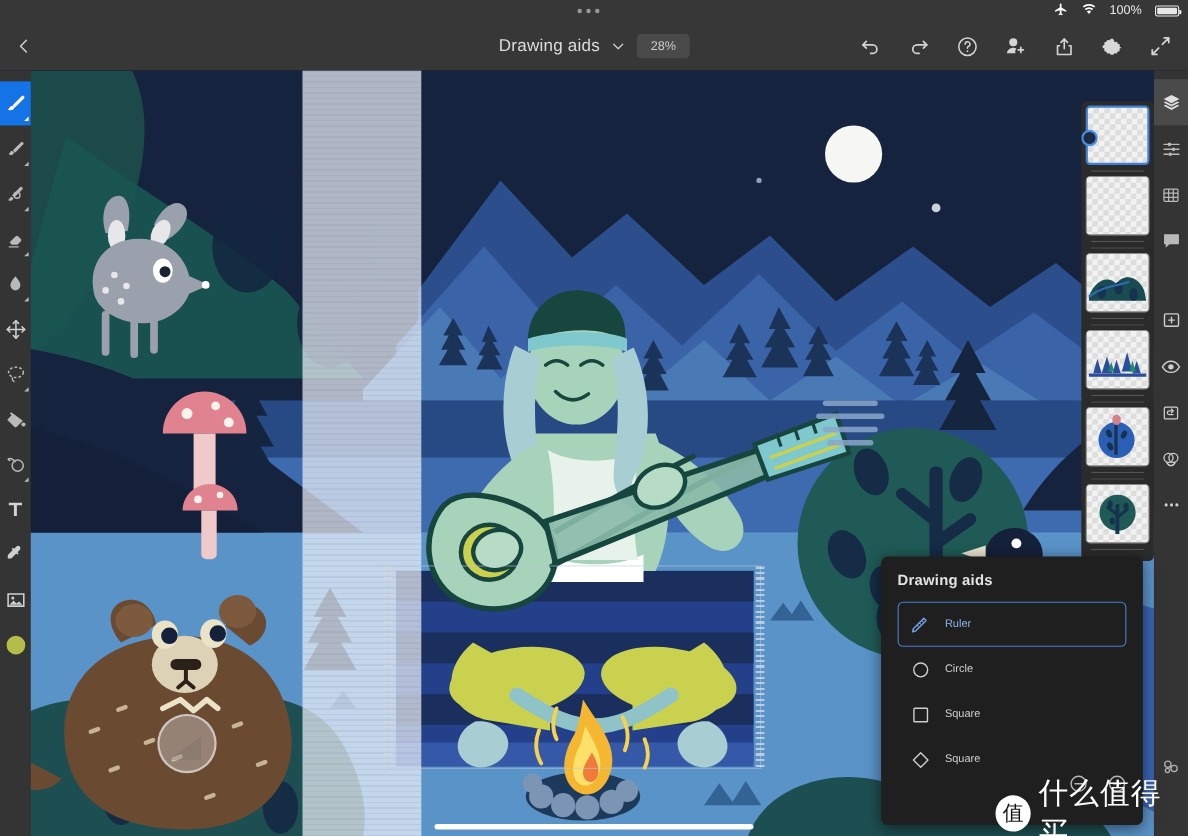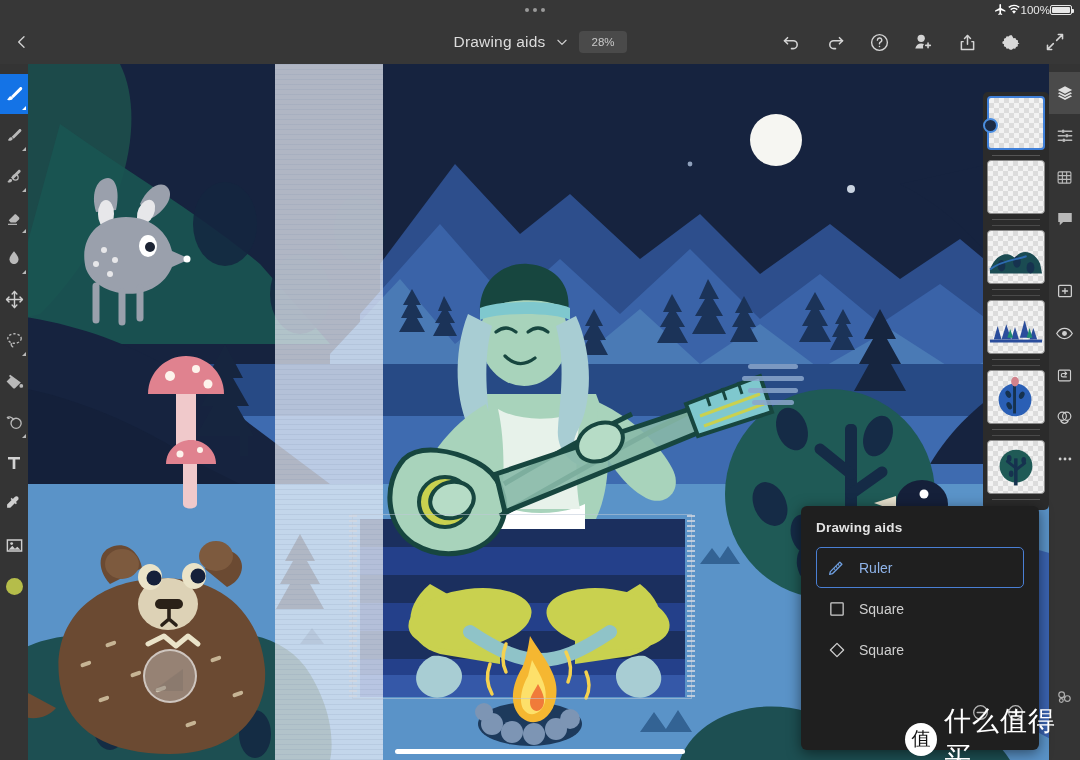--- a/index.html
+++ b/index.html
@@ -13,21 +13,21 @@
   .app { position: relative; width: 1080px; height: 760px; overflow: hidden; background: #2f2f2f; }
 
   
   .statusbar {
     position: absolute; left: 0; top: 0; width: 1080px; height: 20px;
     background: #373737; color: #e8e8e8; font-size: 11px;
     display: flex; align-items: center;
   }
   .st-dots { position: absolute; left: 525; left: 525px; display: flex; gap: 4px; }
   .st-dots i { width: 4px; height: 4px; border-radius: 50%; background: #9a9a9a; display: block; }
-  .st-right { position: absolute; right: 8px; display: flex; align-items: center; gap: 0; font-size: 11.5px; }
+  .st-right { position: absolute; right: 8px; display: flex; align-items: center; gap: 12px; font-size: 11.5px; }
   .st-batt { width: 22px; height: 10px; border: 1px solid #e8e8e8; border-radius: 2px; position: relative; }
   .st-batt::after { content: ""; position: absolute; right: -3px; top: 3px; width: 2px; height: 4px; background: #e8e8e8; border-radius: 0 1px 1px 0; }
   .st-batt i { position: absolute; left: 1px; top: 1px; bottom: 1px; right: 1px; background: #e8e8e8; border-radius: 1px; display: block; }
 
   
   .topbar {
     position: absolute; left: 0; top: 20px; width: 1080px; height: 44px;
     background: #373737; display: flex; align-items: center;
   }
   .back-btn { width: 44px; height: 44px; display: flex; align-items: center; justify-content: center; }
@@ -168,21 +168,21 @@
   .aids-panel {
     position: absolute; left: 801px; top: 506px; width: 238px; height: 244px;
     background: #1f1f1f; border-radius: 6px; z-index: 20;
     box-shadow: 0 3px 14px rgba(0,0,0,.5);
     padding: 14px 15px 0 15px;
   }
   .aids-title { color: #e3e3e3; font-size: 13.5px; font-weight: bold; letter-spacing: .2px; margin-bottom: 12px; }
   .aid-row {
     display: flex; align-items: center; gap: 13px;
     height: 41px; padding: 0 10px; border-radius: 5px; border: 1px solid transparent;
-    color: #cfcfcf; font-size: 14px;
+    color: #cfcfcf; font-size: 10px;
   }
   .aid-row.selected { border-color: #4a7fd4; color: #8fb4ea; }
   .aid-ico { width: 19px; height: 19px; display: flex; align-items: center; justify-content: center; }
   .aids-steppers { position: absolute; right: 14px; bottom: 28px; display: flex; gap: 16px; }
   .stepper { width: 19px; height: 19px; }
 
   
   .watermark {
     position: absolute; left: 905px; top: 703px; display: flex; align-items: center; gap: 7px;
     z-index: 30; pointer-events: none;
@@ -800,20 +800,28 @@
     <div class="aid-row selected">
       <span class="aid-ico">
         <svg width="19" height="19" viewBox="0 0 24 24" fill="none" stroke="#6f9fe0" stroke-width="1.7" stroke-linejoin="round">
             <path d="M4.2 17.2l12-12 2.6 2.6-12 12-3.4.8z"></path>
             <path d="M8.4 13l1.8 1.8M11 10.4l1.8 1.8M13.6 7.8l1.8 1.8" stroke-width="1.3"></path>
           </svg>
       </span>
       <span>Ruler</span>
     </div>
 
+    <div class="aid-row">
+      <span class="aid-ico">
+        <svg width="18" height="18" viewBox="0 0 24 24" fill="none" stroke="#cfcfcf" stroke-width="1.7">
+            <circle cx="12" cy="12" r="8.4"></circle>
+          </svg>
+      </span>
+      <span>Circle</span>
+    </div>
 
     <div class="aid-row">
       <span class="aid-ico">
         <svg width="18" height="18" viewBox="0 0 24 24" fill="none" stroke="#cfcfcf" stroke-width="1.7">
             <rect x="3.8" y="3.8" width="16.4" height="16.4" rx="1"></rect>
           </svg>
       </span>
       <span>Square</span>
     </div>
 

